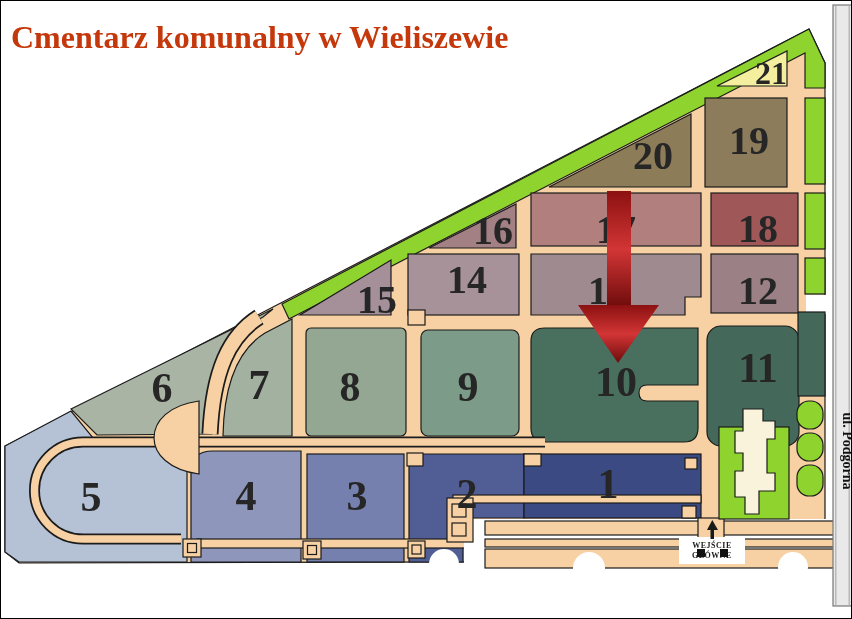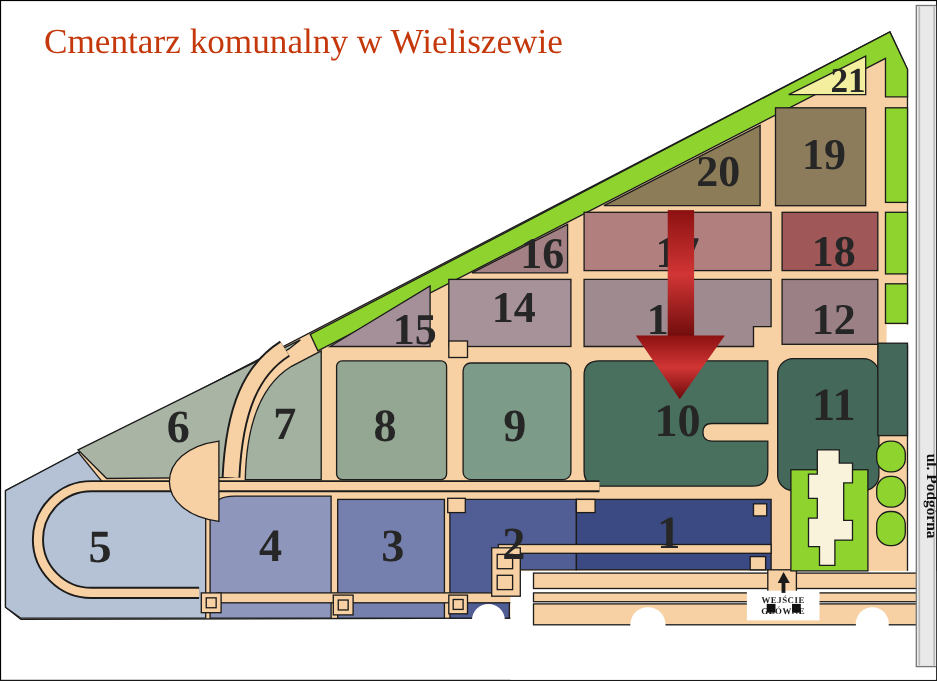--- a/index.html
+++ b/index.html
@@ -1,17 +1,17 @@
 <!DOCTYPE html>
 <html><head>
 <meta charset="utf-8">
 <style>
   html,body{margin:0;padding:0;background:#fff;}
   #frame{position:relative;width:852px;height:619px;background:#fff;border:1px solid #000;box-sizing:border-box;overflow:hidden;font-family:"Liberation Serif",serif;}
-  #maptitle{position:absolute;left:10px;top:18px;font-size:32px;font-weight:400;color:#c4380c;letter-spacing:0px;white-space:nowrap;margin-left:29px;}
+  #maptitle{position:absolute;left:10px;top:18px;font-size:32px;font-weight:700;color:#c4380c;letter-spacing:0px;white-space:nowrap;}
   svg{position:absolute;left:0;top:0;}
   .outl{stroke:#1c1c1c;stroke-width:1.2;}
   .peach{fill:#f7d1a3;}
   .white{fill:#ffffff;stroke:none;}
   .num{font-family:"Liberation Serif",serif;font-weight:700;font-size:40px;fill:#262626;text-anchor:middle;}
   .bignum{font-size:42px;}
   .smallnum{font-size:32px;}
   .entr{font-family:"Liberation Serif",serif;font-weight:700;font-size:8px;fill:#1a1a1a;text-anchor:middle;letter-spacing:.5px;}
   .street-text{font-family:"Liberation Serif",serif;font-weight:700;font-size:14px;fill:#111;text-anchor:middle;}
 </style>

